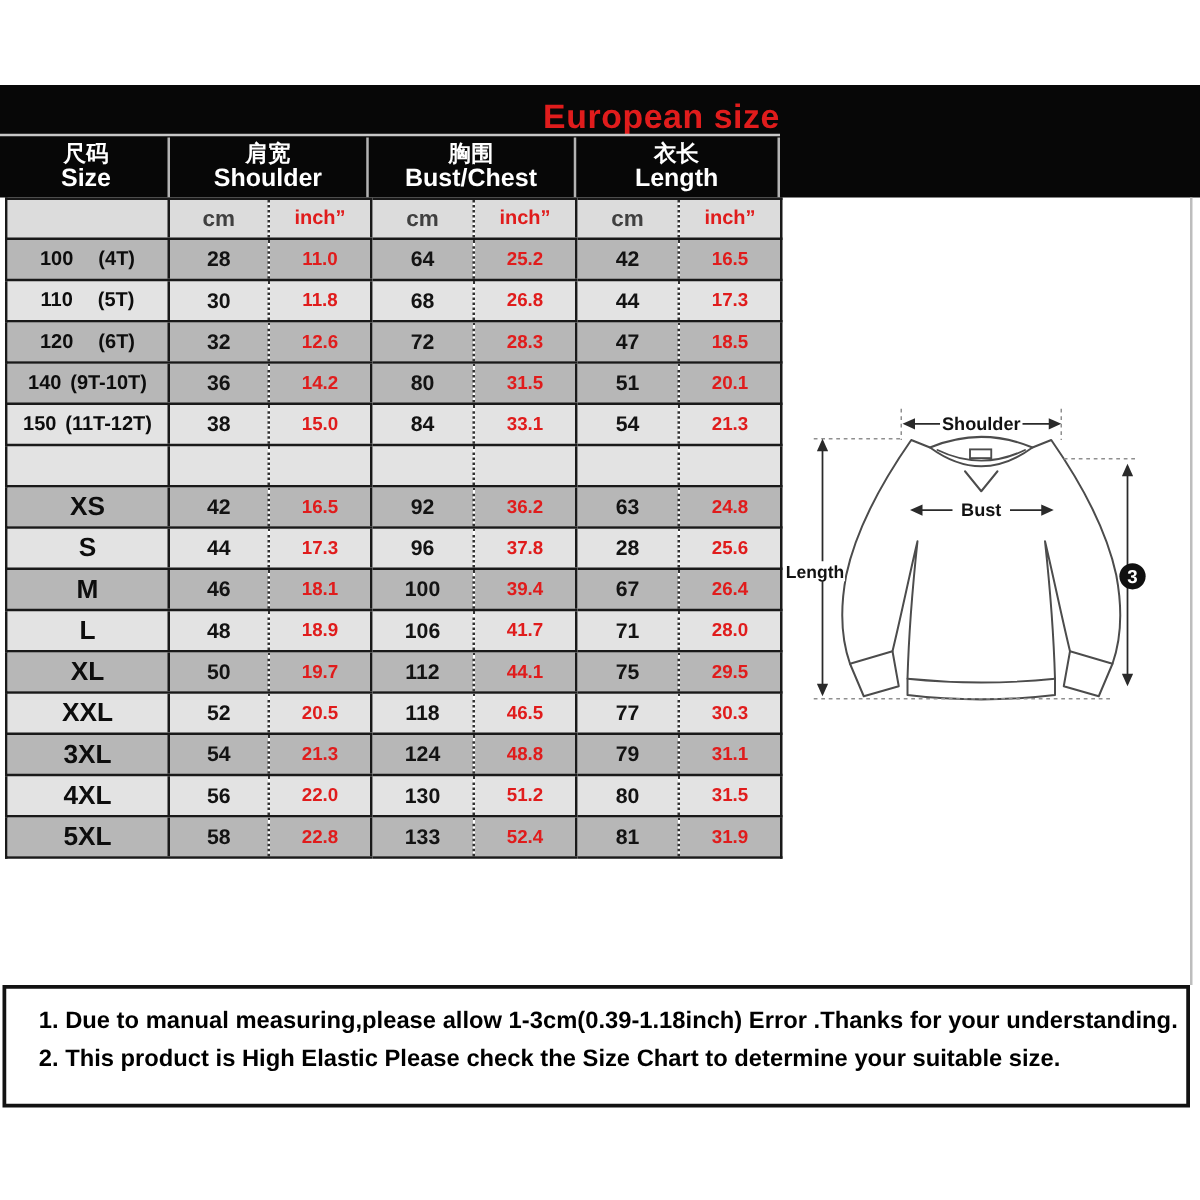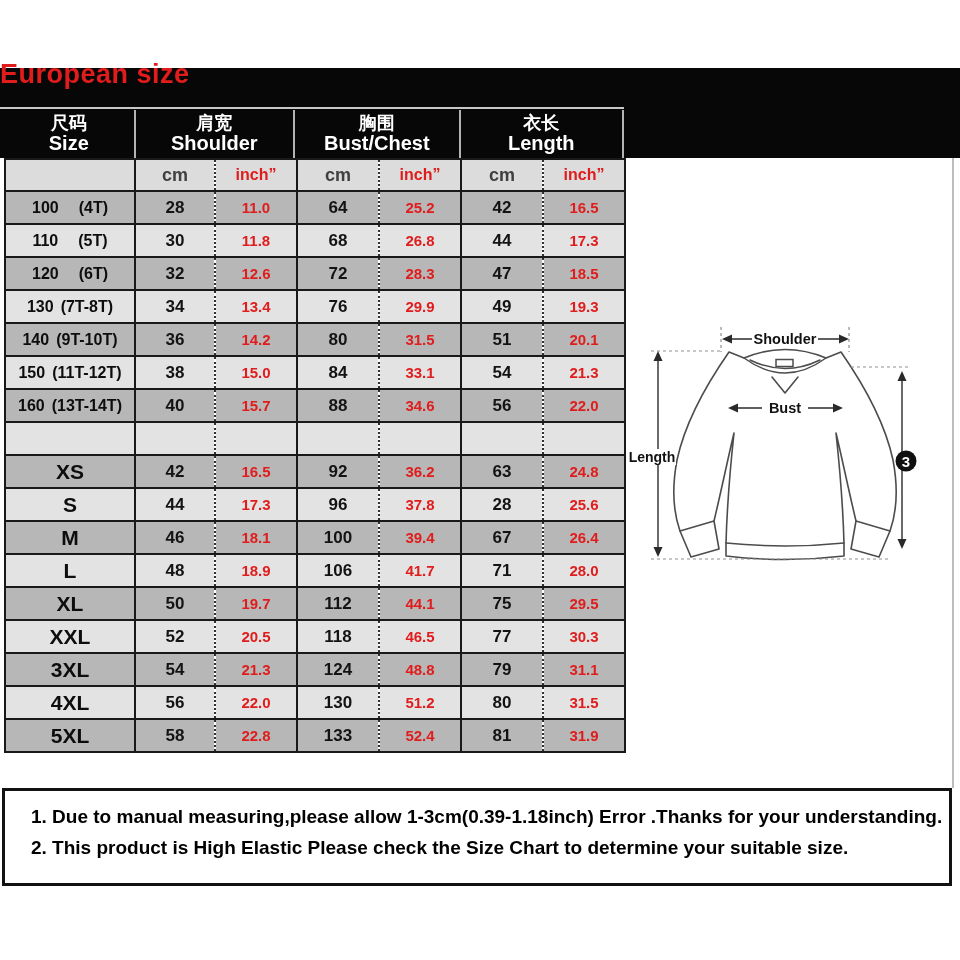--- a/index.html
+++ b/index.html
@@ -11,21 +11,21 @@
     --line:#191919;
   }
   html,body{margin:0;padding:0;background:#fff;}
   #canvas{
     position:relative;width:960px;height:960px;background:#fff;overflow:hidden;
     font-family:"Liberation Sans", sans-serif;
   }
   
   .black-band{position:absolute;left:0;top:68px;width:960px;height:90px;background:var(--band);}
   .title{
-    position:absolute;left:0;top:59px;width:624px;text-align:left;
+    position:absolute;left:0;top:78px;width:624px;text-align:right;
     font-size:27px;font-weight:bold;color:var(--red);letter-spacing:.5px;
   }
   .title-underline{position:absolute;left:0;top:107px;width:624px;height:2px;background:#c6c6c6;}
   .header-row{
     position:absolute;left:4px;top:110px;width:620px;height:48px;display:flex;
     box-sizing:border-box;border-right:2px solid #b3b3b3;
   }
   .header-cell{display:flex;flex-direction:column;justify-content:center;align-items:center;color:#fff;box-sizing:border-box;}
   .header-cell + .header-cell{border-left:2px solid #b3b3b3;}
   .hc-zh{font-size:18px;font-weight:bold;line-height:18px;}
@@ -147,55 +147,37 @@
         </tr>
         <tr class="dark">
           <td class="c0"><span class="size-kid">120</span><span class="size-kid" style="margin-left: 20px;">(6T)</span></td>
           <td class="c1 cm-val">32</td>
           <td class="c2 in-val">12.6</td>
           <td class="c3 cm-val">72</td>
           <td class="c4 in-val">28.3</td>
           <td class="c5 cm-val">47</td>
           <td class="c6 in-val">18.5</td>
         </tr>
-        <tr class="light">
-          <td class="c0"><span class="size-kid">130</span><span class="size-kid" style="margin-left: 7px;">(7T-8T)</span></td>
-          <td class="c1 cm-val">34</td>
-          <td class="c2 in-val">13.4</td>
-          <td class="c3 cm-val">76</td>
-          <td class="c4 in-val">29.9</td>
-          <td class="c5 cm-val">49</td>
-          <td class="c6 in-val">19.3</td>
-        </tr>
         <tr class="dark">
           <td class="c0"><span class="size-kid">140</span><span class="size-kid" style="margin-left: 7px;">(9T-10T)</span></td>
           <td class="c1 cm-val">36</td>
           <td class="c2 in-val">14.2</td>
           <td class="c3 cm-val">80</td>
           <td class="c4 in-val">31.5</td>
           <td class="c5 cm-val">51</td>
           <td class="c6 in-val">20.1</td>
         </tr>
         <tr class="light">
           <td class="c0"><span class="size-kid">150</span><span class="size-kid" style="margin-left: 7px;">(11T-12T)</span></td>
           <td class="c1 cm-val">38</td>
           <td class="c2 in-val">15.0</td>
           <td class="c3 cm-val">84</td>
           <td class="c4 in-val">33.1</td>
           <td class="c5 cm-val">54</td>
           <td class="c6 in-val">21.3</td>
-        </tr>
-        <tr class="dark">
-          <td class="c0"><span class="size-kid">160</span><span class="size-kid" style="margin-left: 7px;">(13T-14T)</span></td>
-          <td class="c1 cm-val">40</td>
-          <td class="c2 in-val">15.7</td>
-          <td class="c3 cm-val">88</td>
-          <td class="c4 in-val">34.6</td>
-          <td class="c5 cm-val">56</td>
-          <td class="c6 in-val">22.0</td>
         </tr>
         <tr class="light">
           <td class="c0"><span class="size-kid"></span></td>
           <td class="c1 cm-val"></td>
           <td class="c2 in-val"></td>
           <td class="c3 cm-val"></td>
           <td class="c4 in-val"></td>
           <td class="c5 cm-val"></td>
           <td class="c6 in-val"></td>
         </tr>

